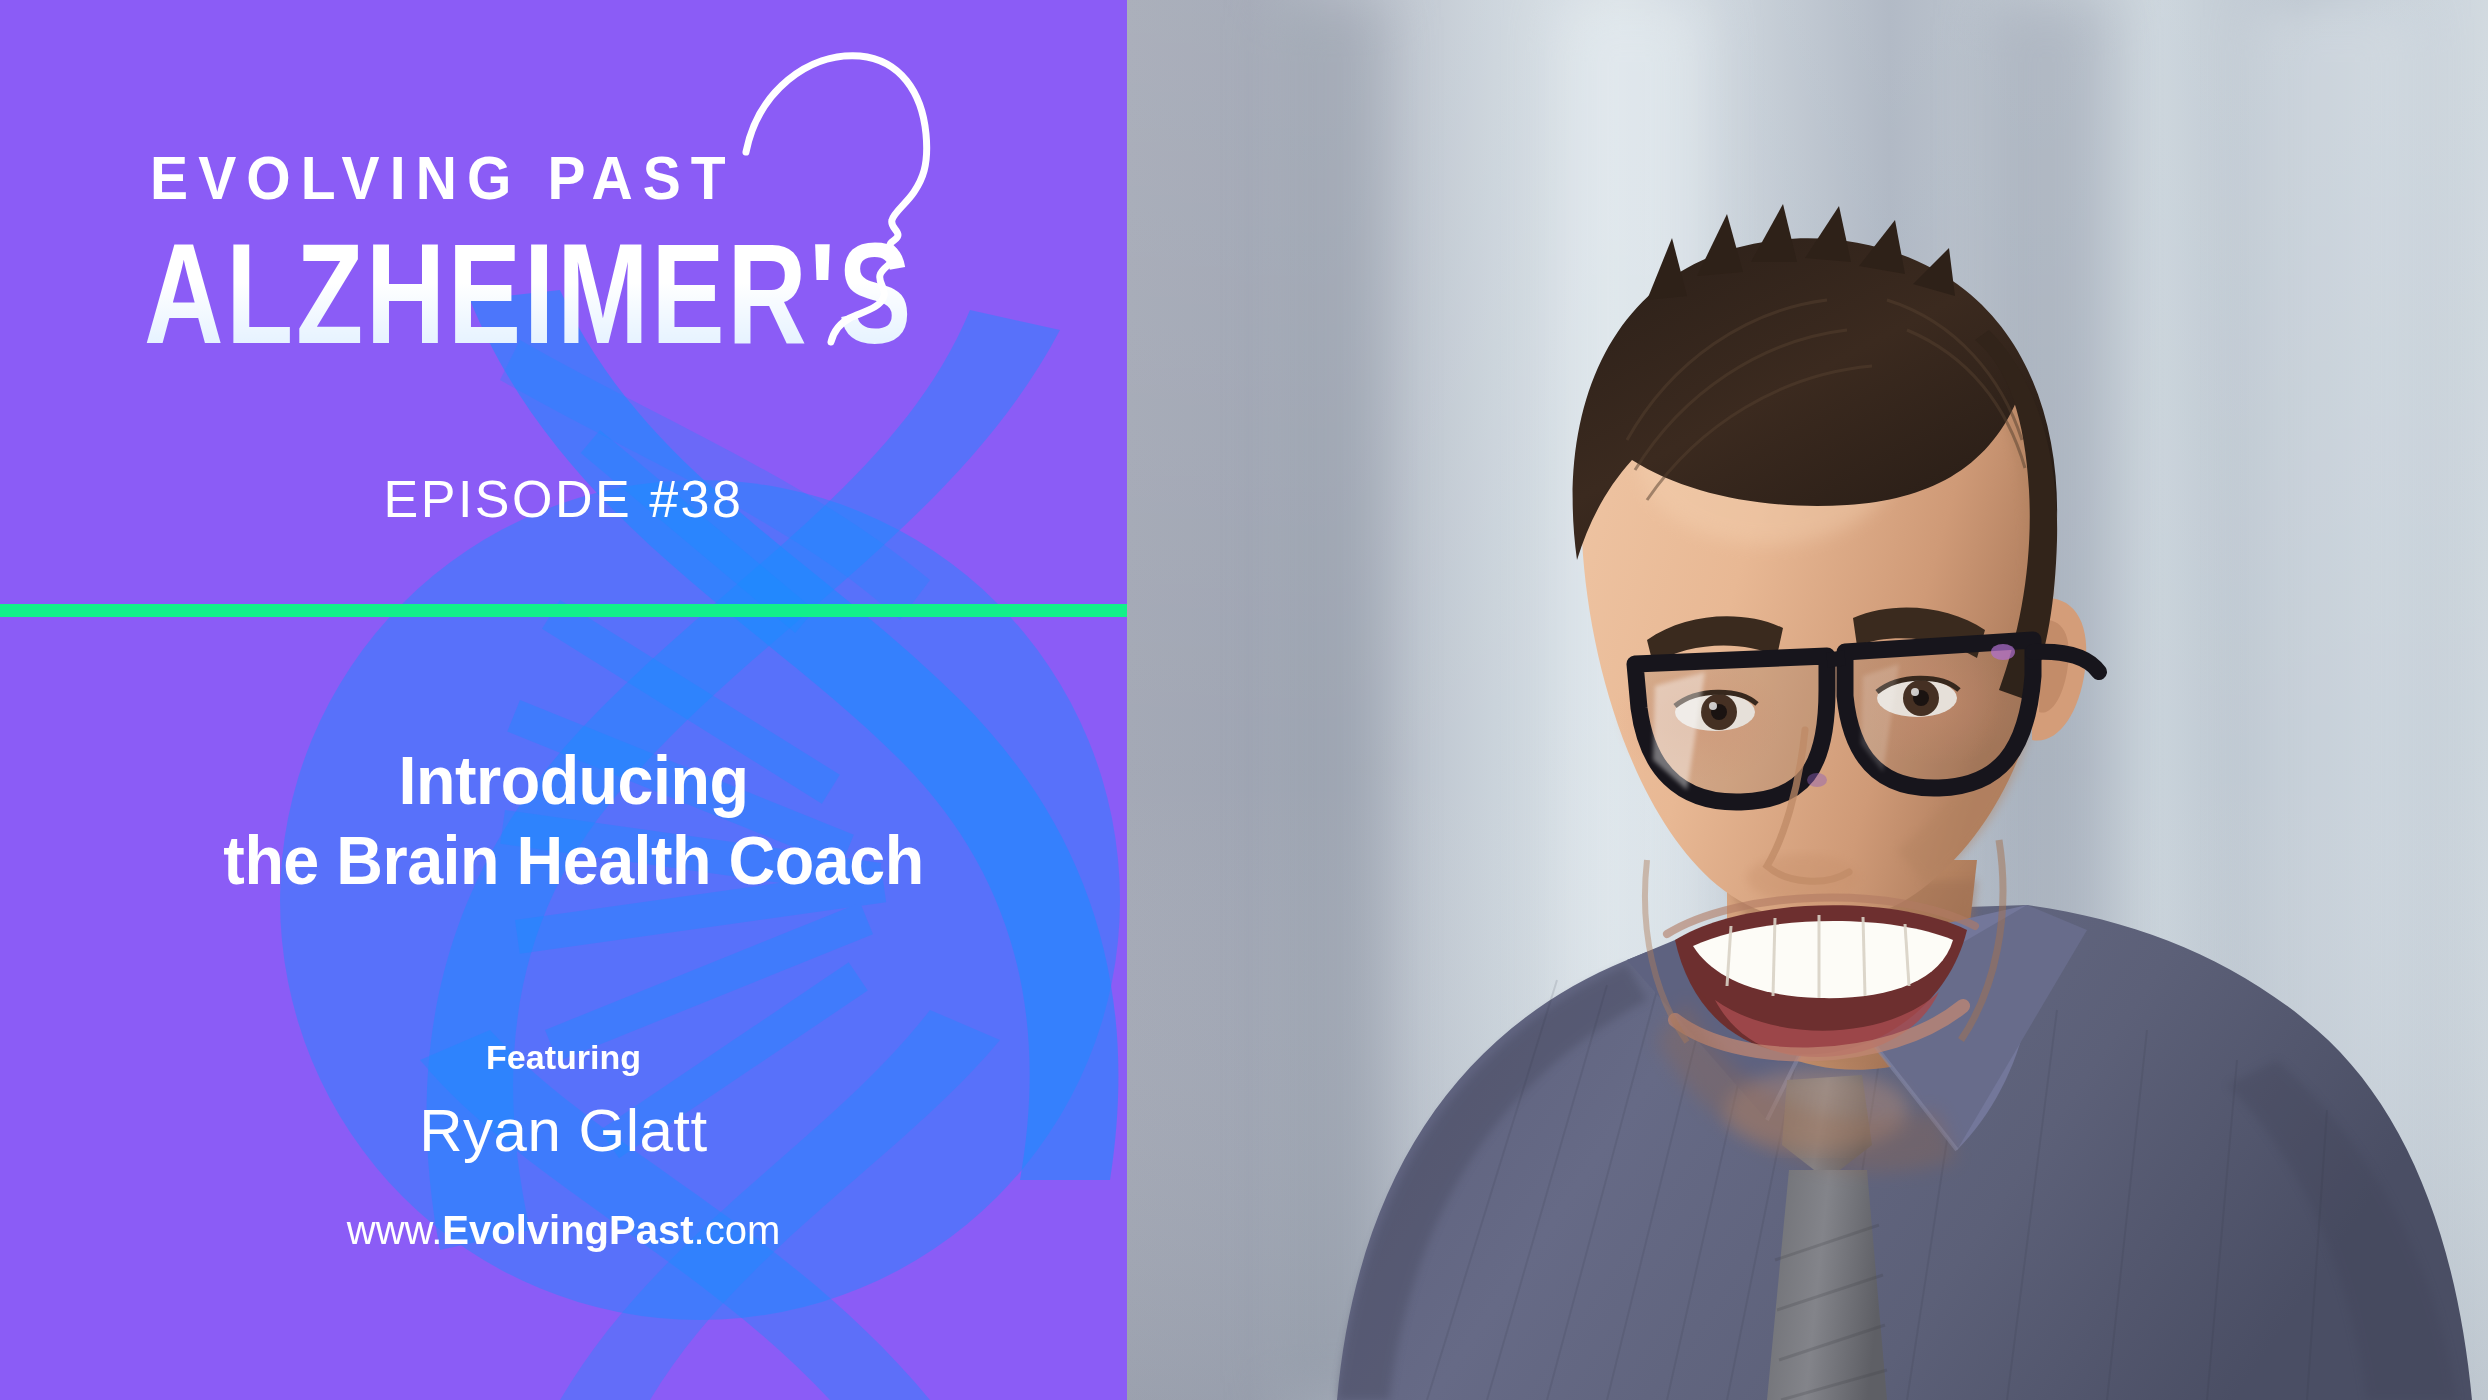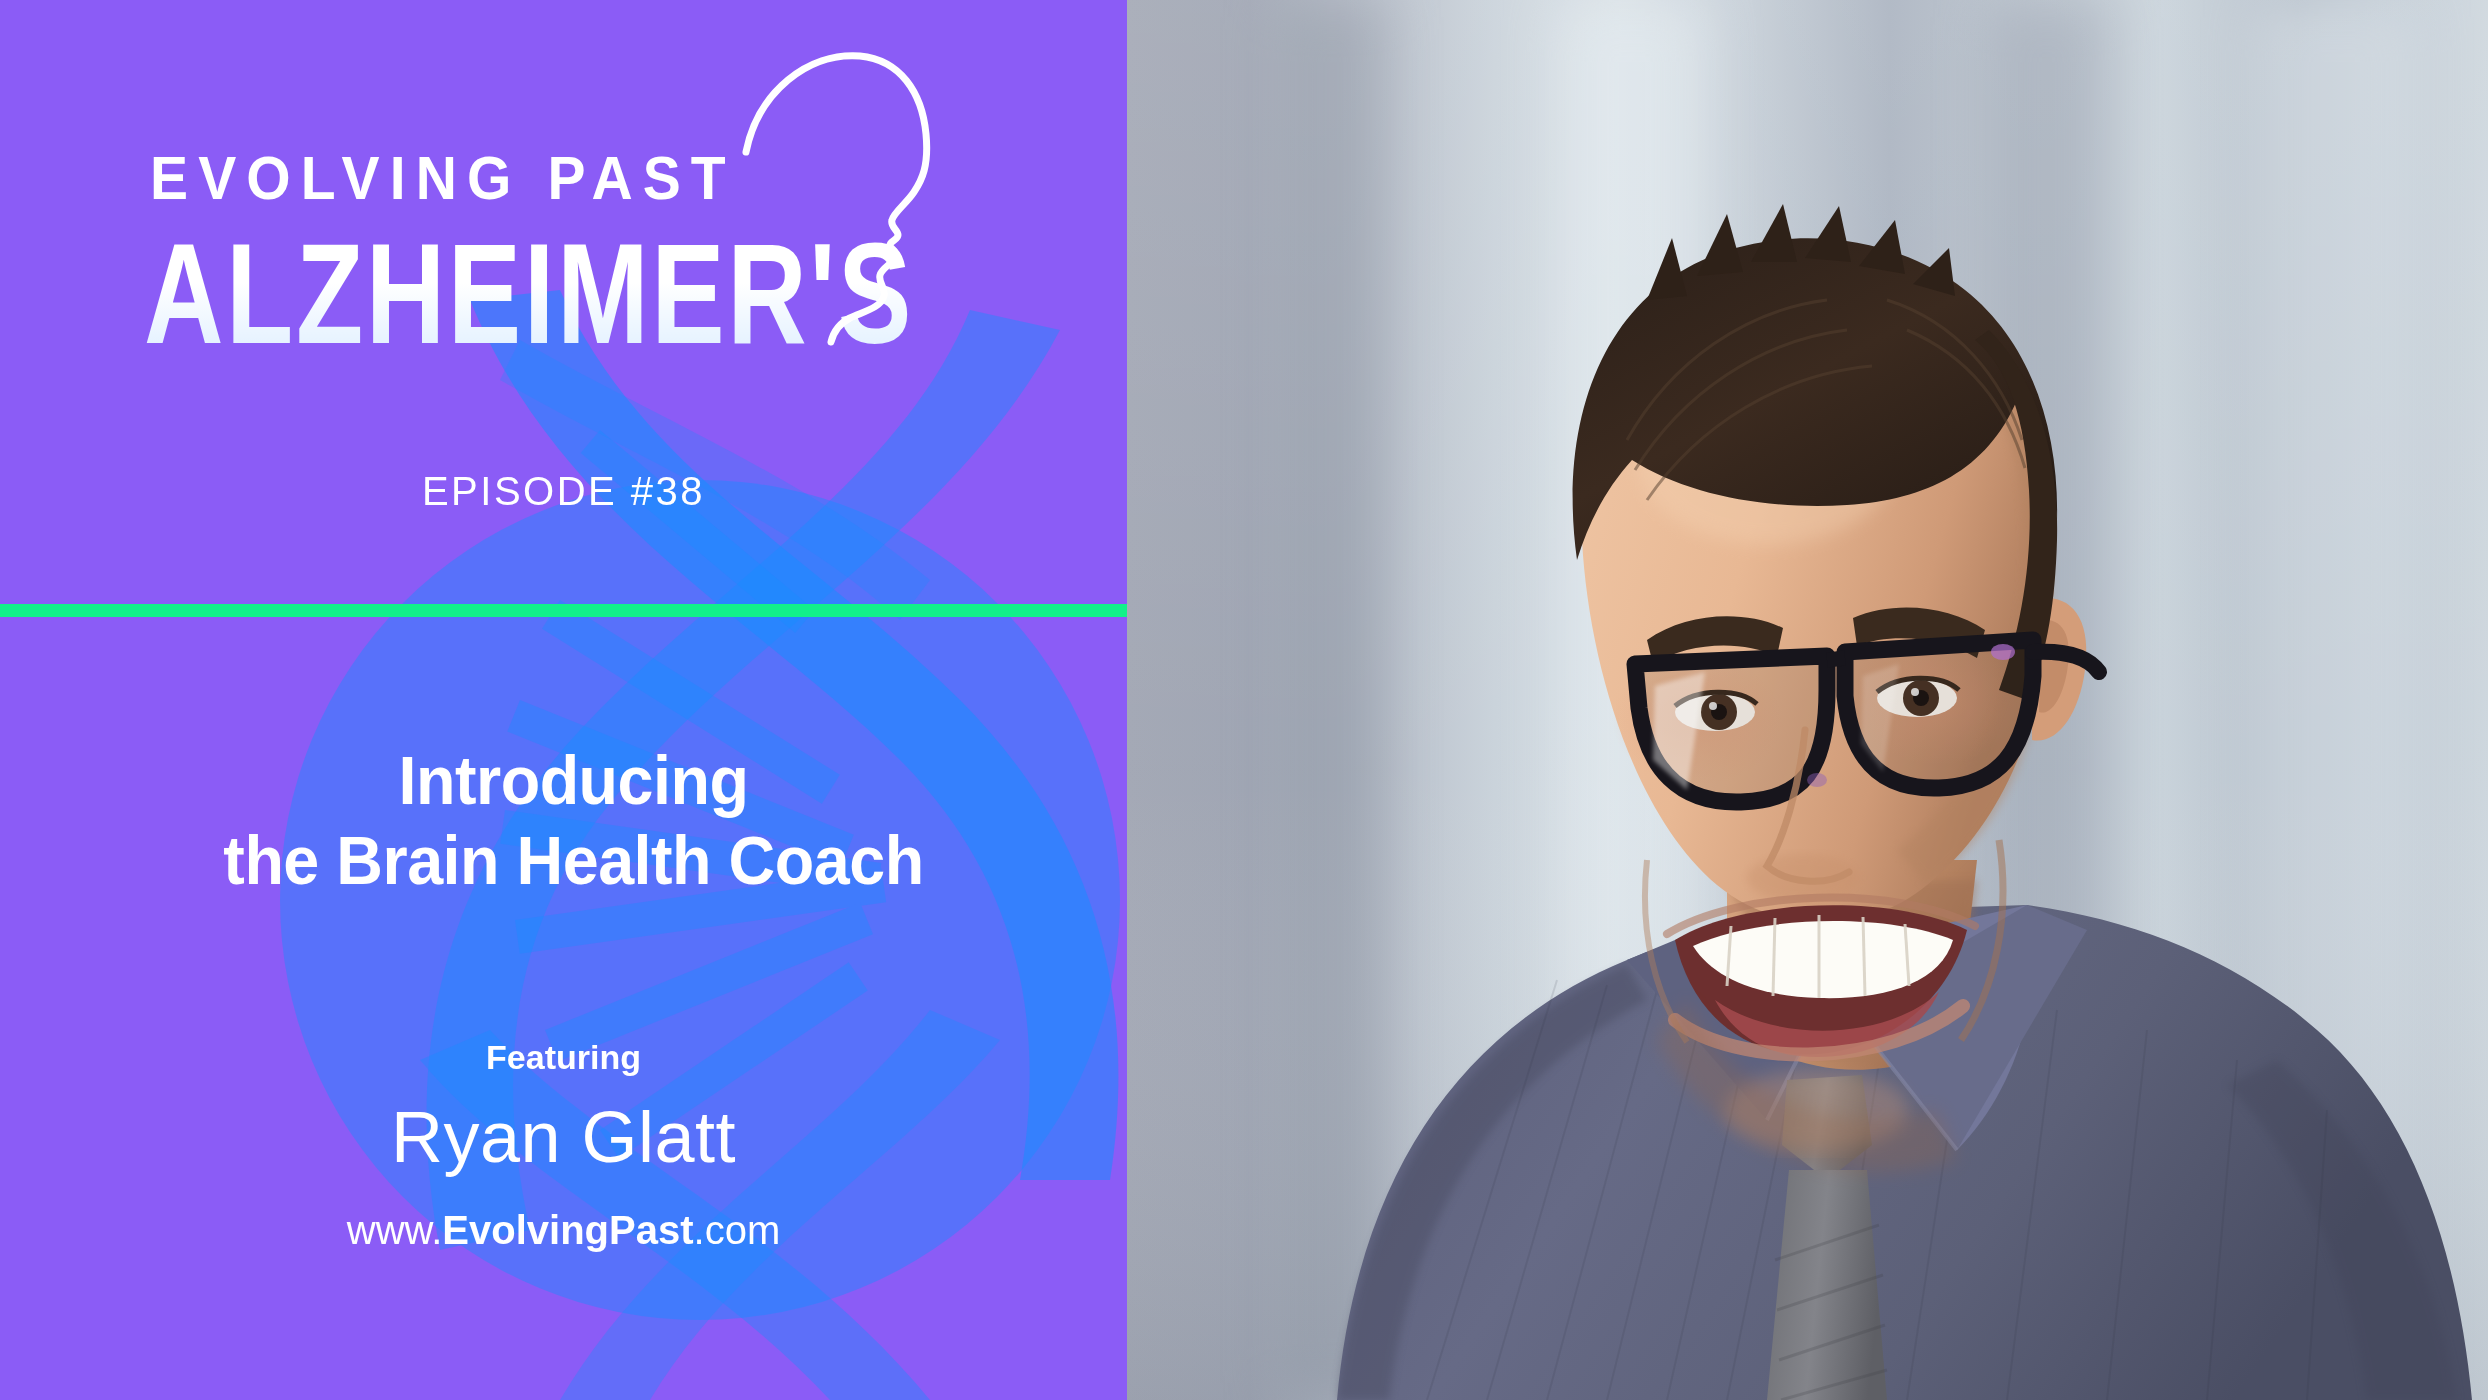--- a/index.html
+++ b/index.html
@@ -68,21 +68,21 @@
     position:absolute;
     left:700px; top:30px;
     width:240px; height:350px;
   }
 
   .episode-line {
     position:absolute;
     left:0; top:469px;
     width:1127px;
     text-align:center;
-    font-size:40px;
+    font-size:52px;
     font-weight:300;
     letter-spacing:2.5px;
     color:#ffffff;
     white-space:nowrap;
   }
 
   .green-rule {
     position:absolute;
     left:0; top:604px;
     width:1127px; height:13px;
@@ -113,21 +113,21 @@
     text-align:center;
     font-size:34px;
     font-weight:700;
     color:#ffffff;
   }
   .feat-name {
     position:absolute;
     left:0; top:1096px;
     width:1127px;
     text-align:center;
-    font-size:72px;
+    font-size:60px;
     font-weight:300;
     color:#ffffff;
     letter-spacing:0.5px;
   }
   .feat-url {
     position:absolute;
     left:0; top:1208px;
     width:1127px;
     text-align:center;
     font-size:40px;

